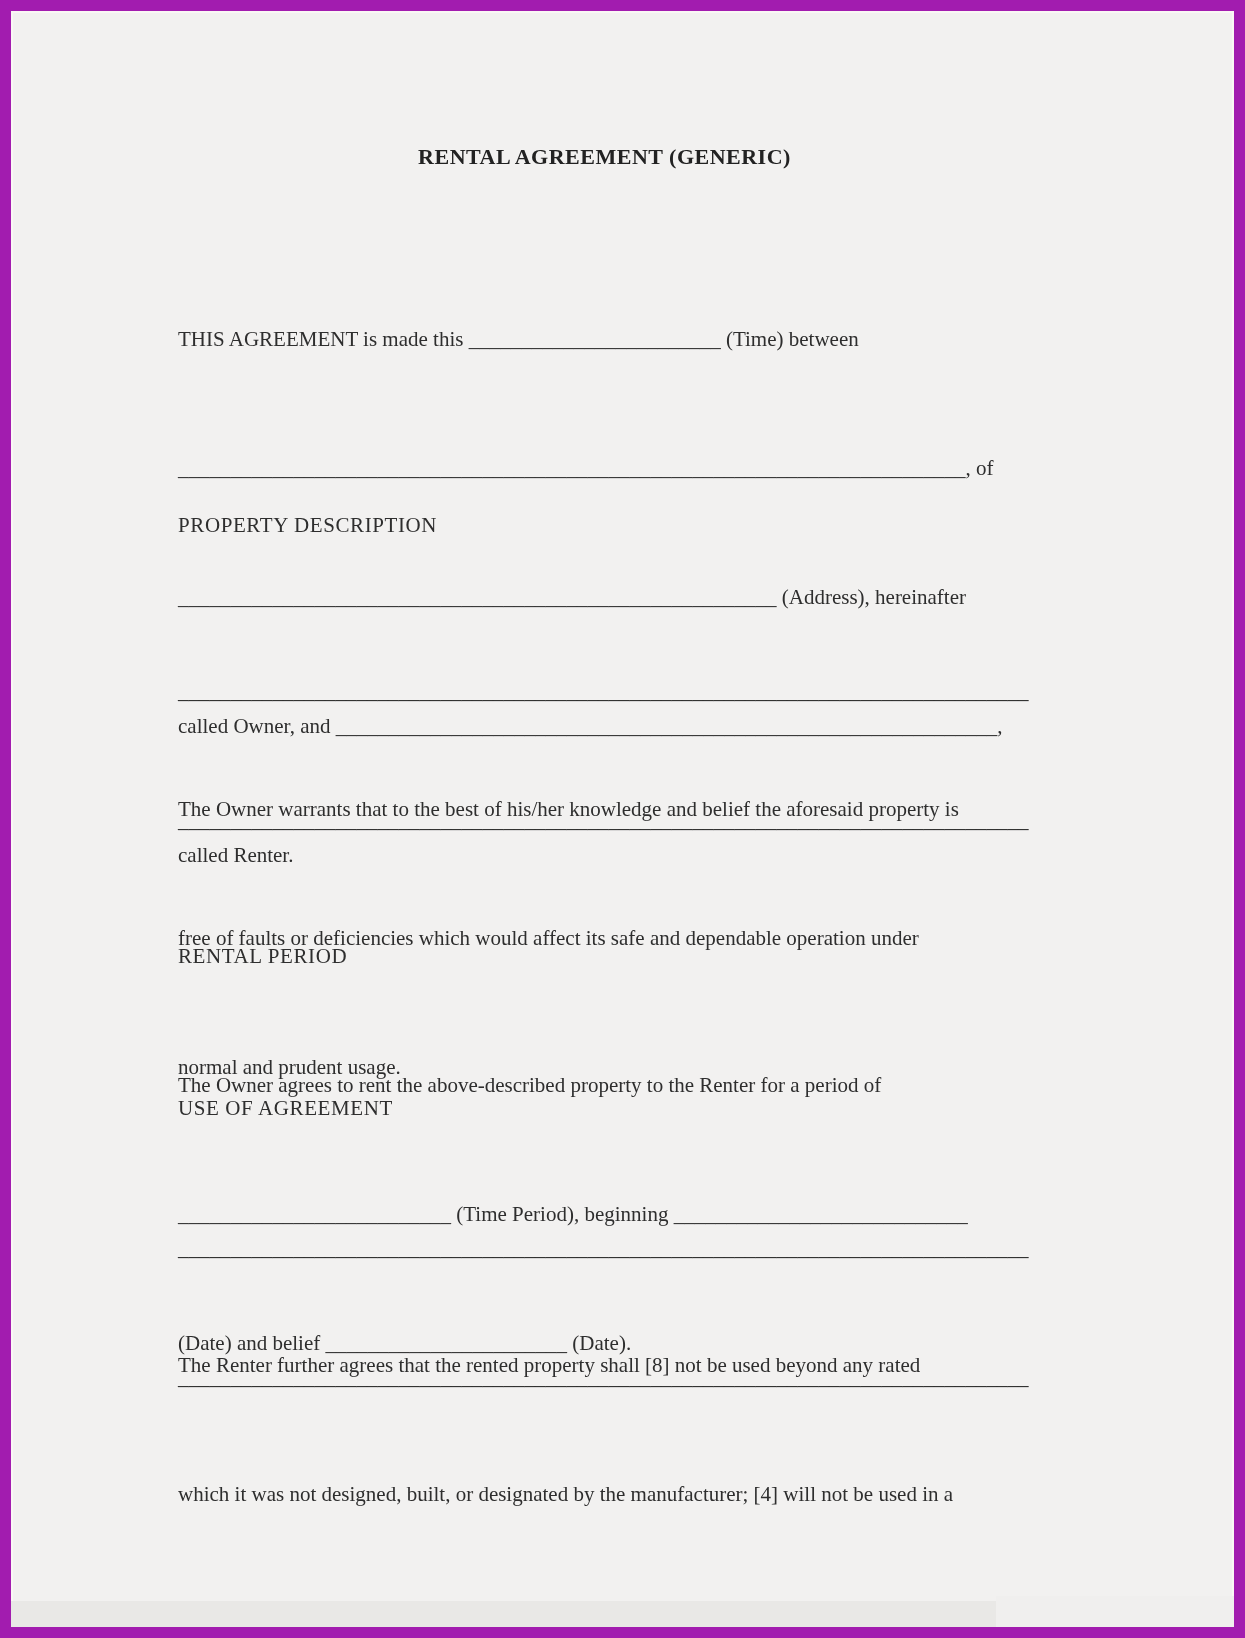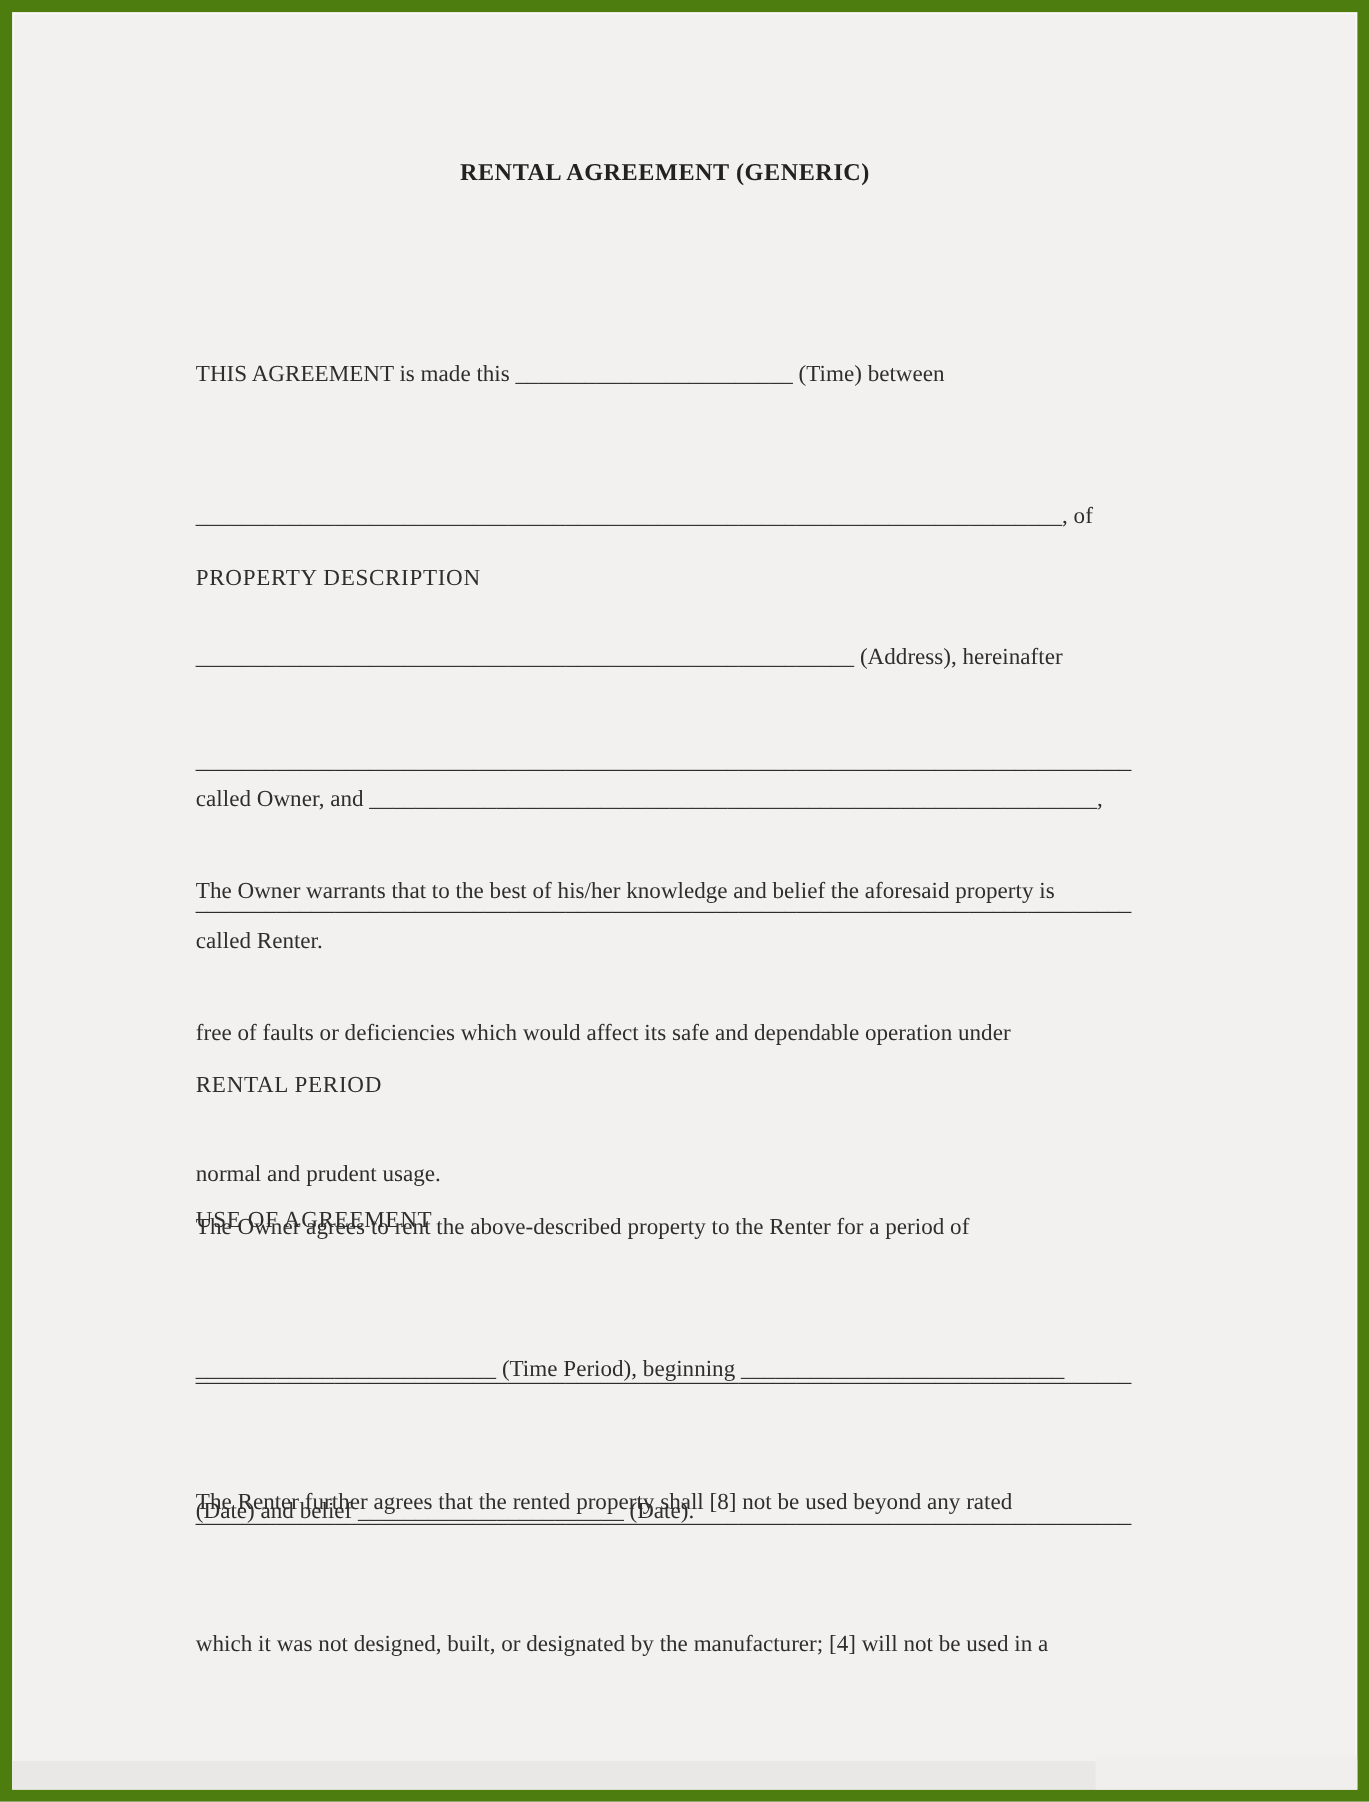--- a/index.html
+++ b/index.html
@@ -6,21 +6,21 @@
     margin: 0;
     padding: 0;
     background: #ffffff;
   }
   .page {
     position: relative;
     width: 1245px;
     height: 1638px;
     box-sizing: border-box;
     background: #f2f1f0;
-    border: 11px solid #4d7c0f;
+    border: 11px solid #a21caf;
     box-shadow: inset 0 0 0 2px rgba(255, 252, 248, 0.6);
     overflow: hidden;
     font-family: "Liberation Serif", "DejaVu Serif", serif;
     color: #2e2e2e;
   }
   .abs { position: absolute; }
   .doc-title {
     left: 167px;
     top: 124px;
     width: 853px;
@@ -40,21 +40,21 @@
     white-space: pre;
   }
   .heading {
     letter-spacing: 0.6px;
   }
   .blank-line { color: #262626; }
   .intro-block        { top: 221px; }
   .pd-heading         { top: 493px; }
   .pd-blanks          { top: 573px; }
   .warranty-block     { top: 691px; }
-  .rental-block       { top: 868px; }
+  .rental-block       { top: 838px; }
   .use-heading        { top: 1076px; }
   .use-blanks         { top: 1130px; }
   .renter-block       { top: 1247px; }
   .bottom-band {
     left: 0px;
     top: 1590px;
     width: 1223px;
     height: 26px;
     background: #e9e8e6;
   }

